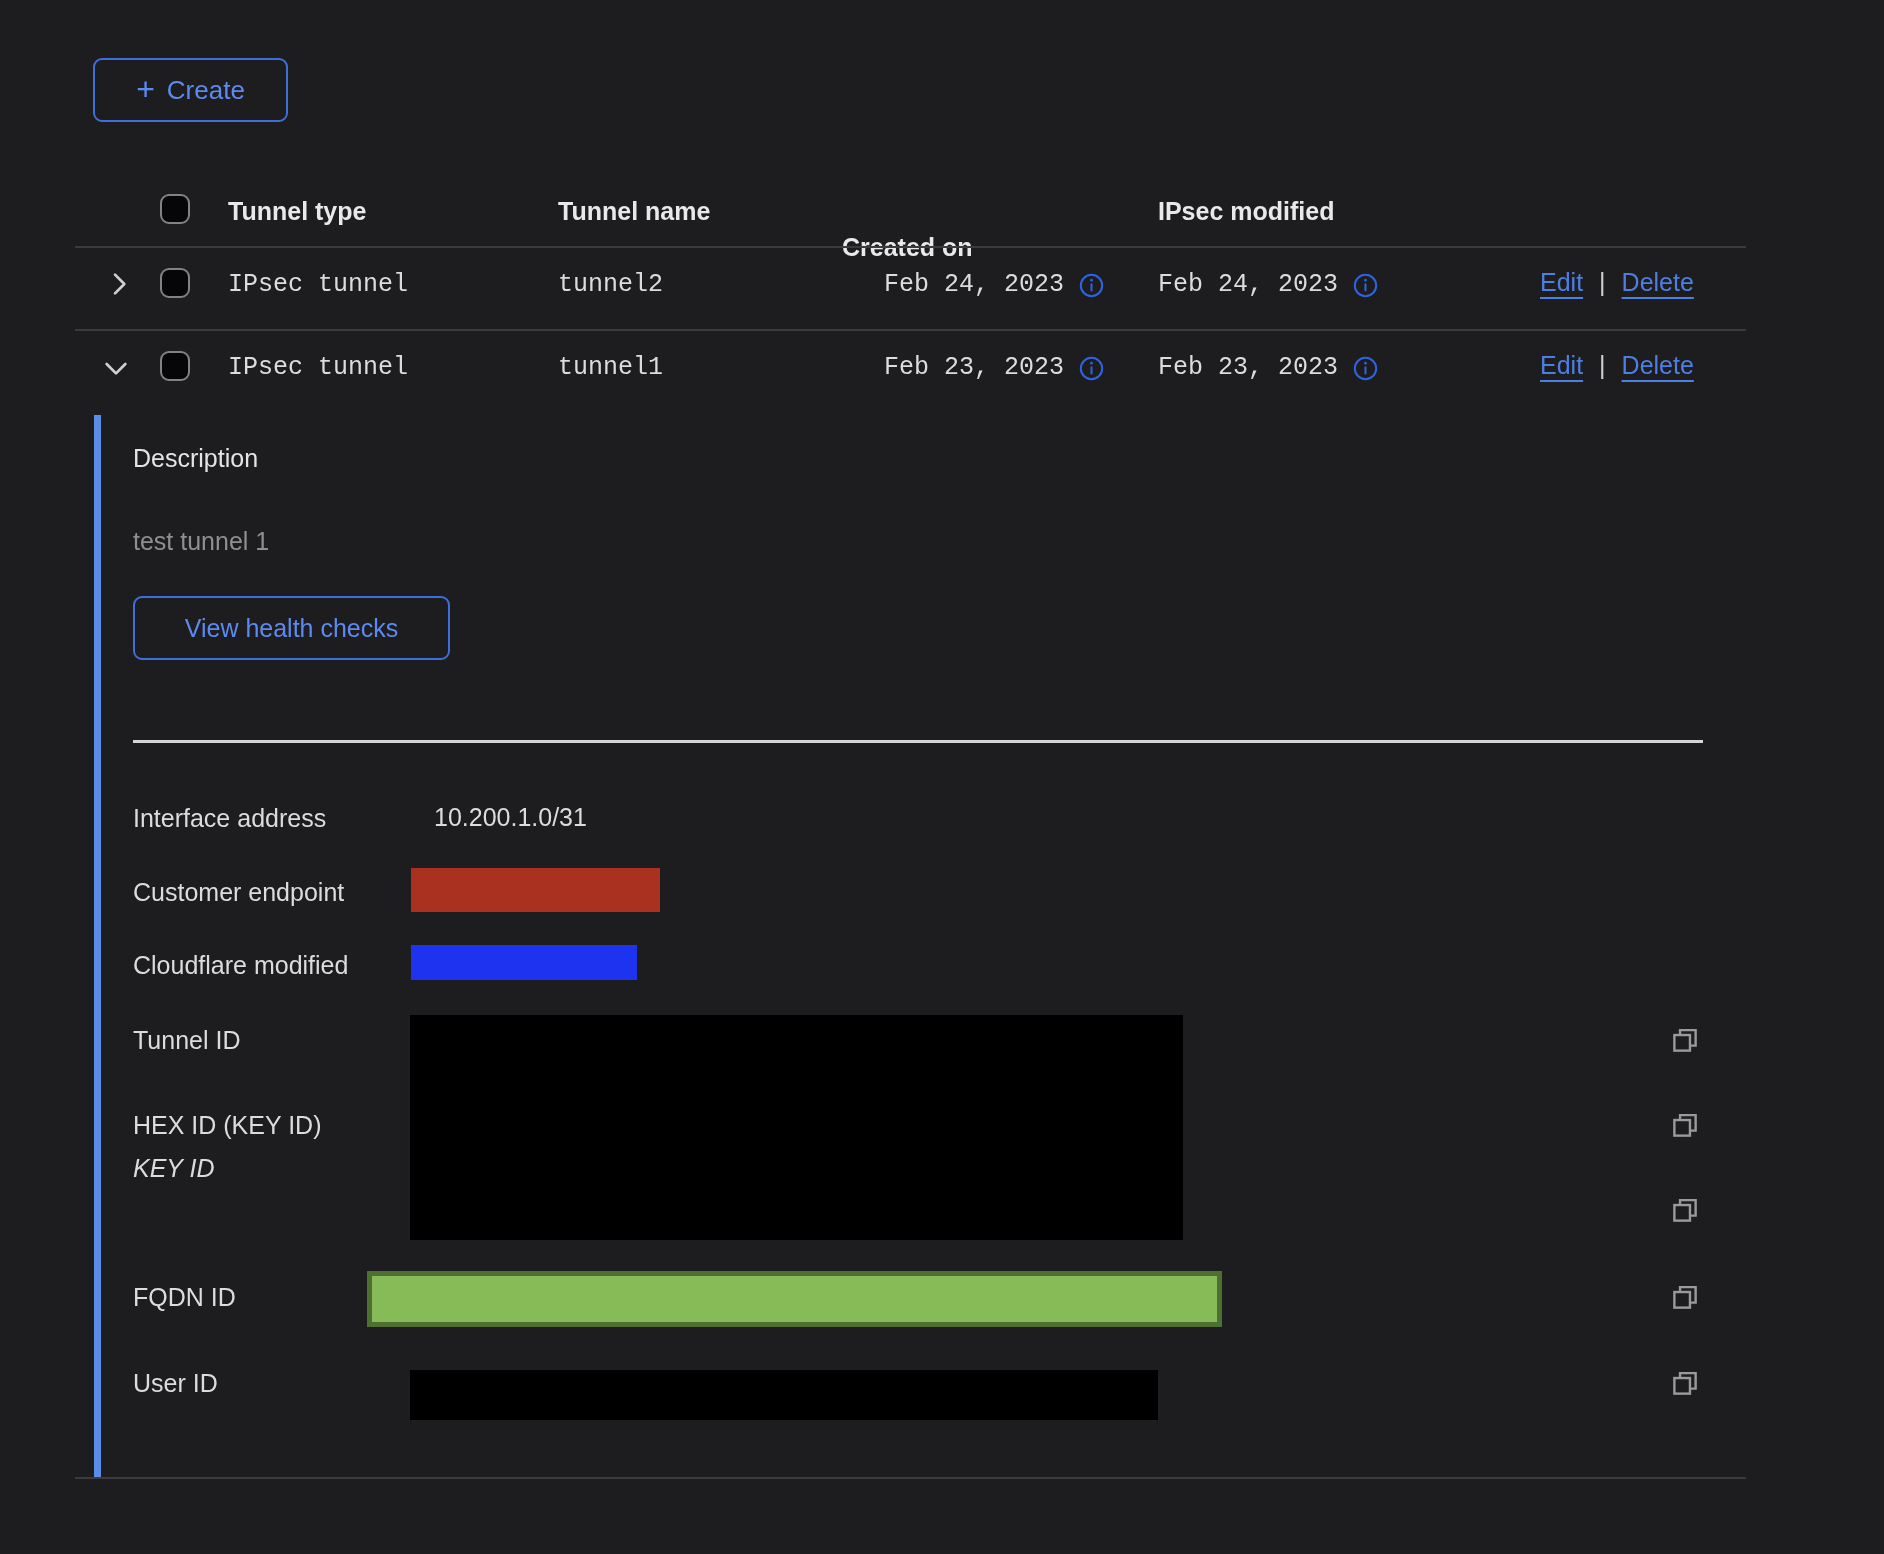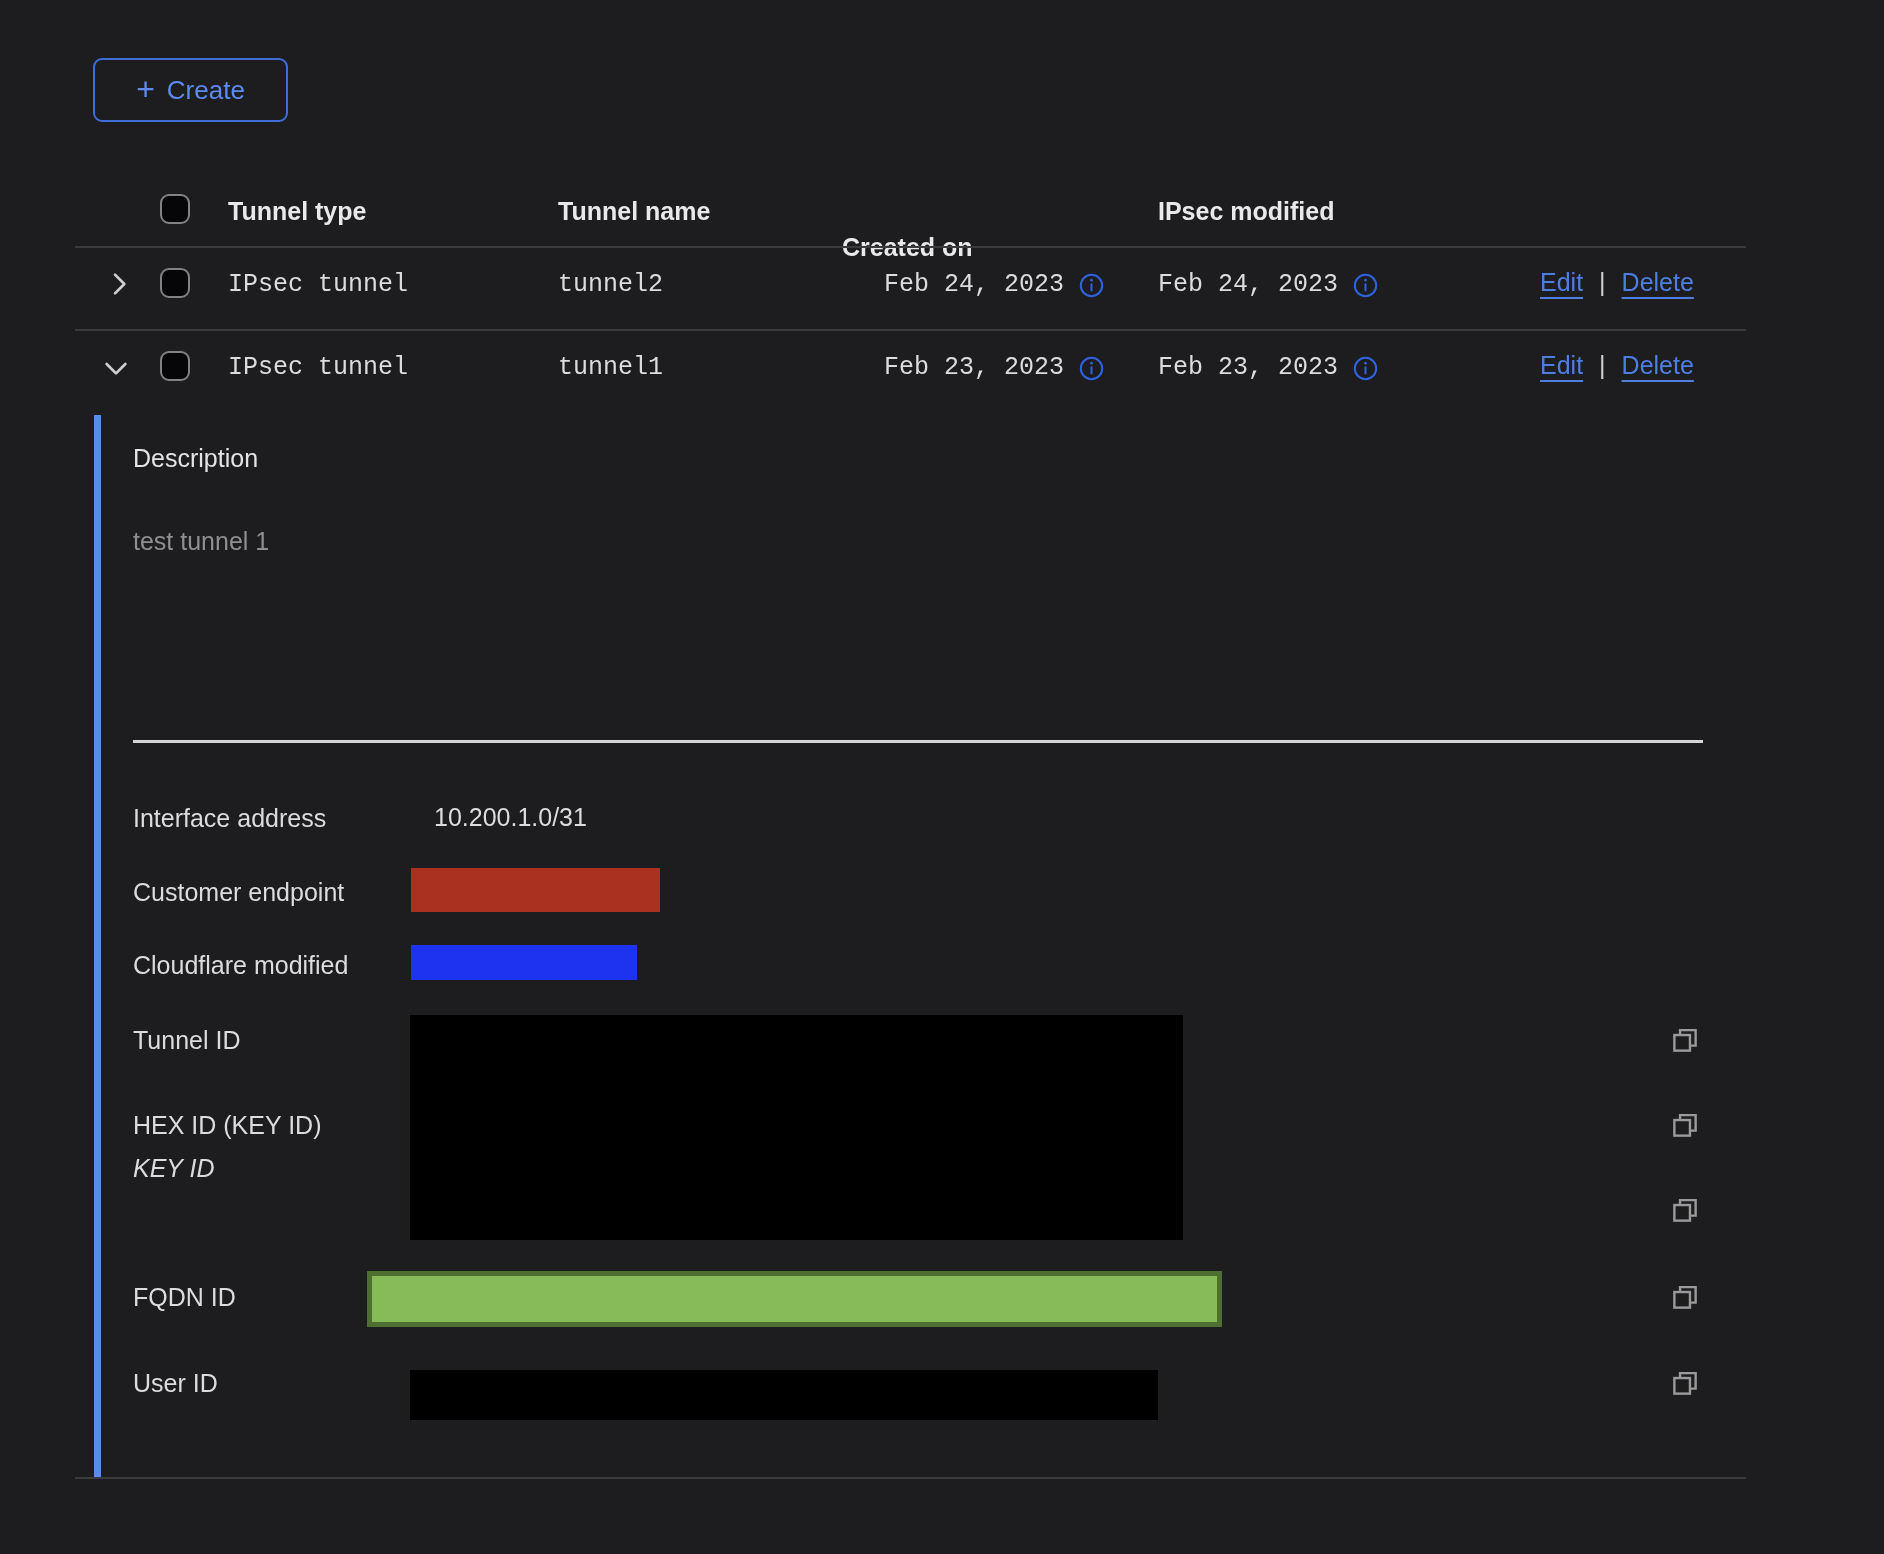--- a/index.html
+++ b/index.html
@@ -154,20 +154,21 @@
     <span class="link">Edit</span>
     <span class="pipe">|</span>
     <span class="link">Delete</span>
   </div>
 
   <div class="accent-bar"></div>
 
   <div class="desc-label">Description</div>
   <div class="desc-text">test tunnel 1</div>
 
+  <button class="health-btn">View health checks</button>
 
   <div class="hr-light"></div>
 
   <div class="f-label f1">Interface address</div>
   <div class="f-value">10.200.1.0/31</div>
 
   <div class="f-label f2">Customer endpoint</div>
   <div class="redact red-box"></div>
 
   <div class="f-label f3">Cloudflare modified</div>

